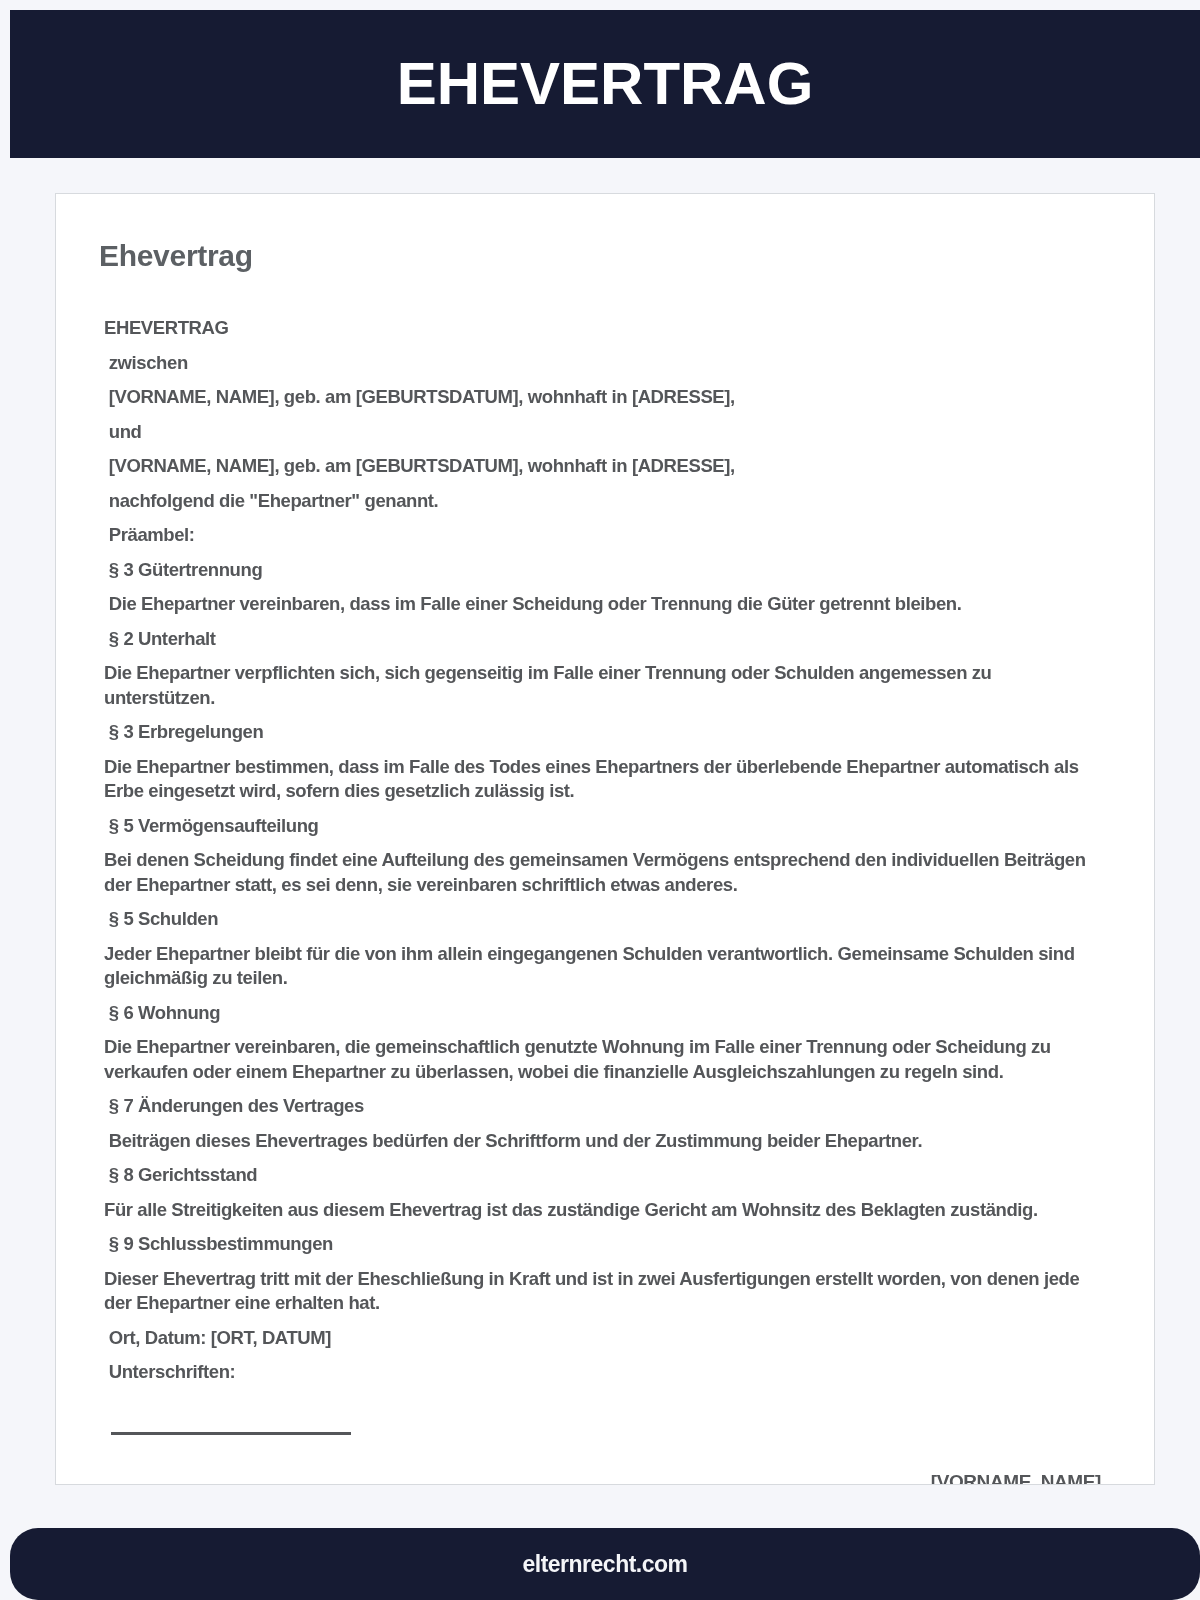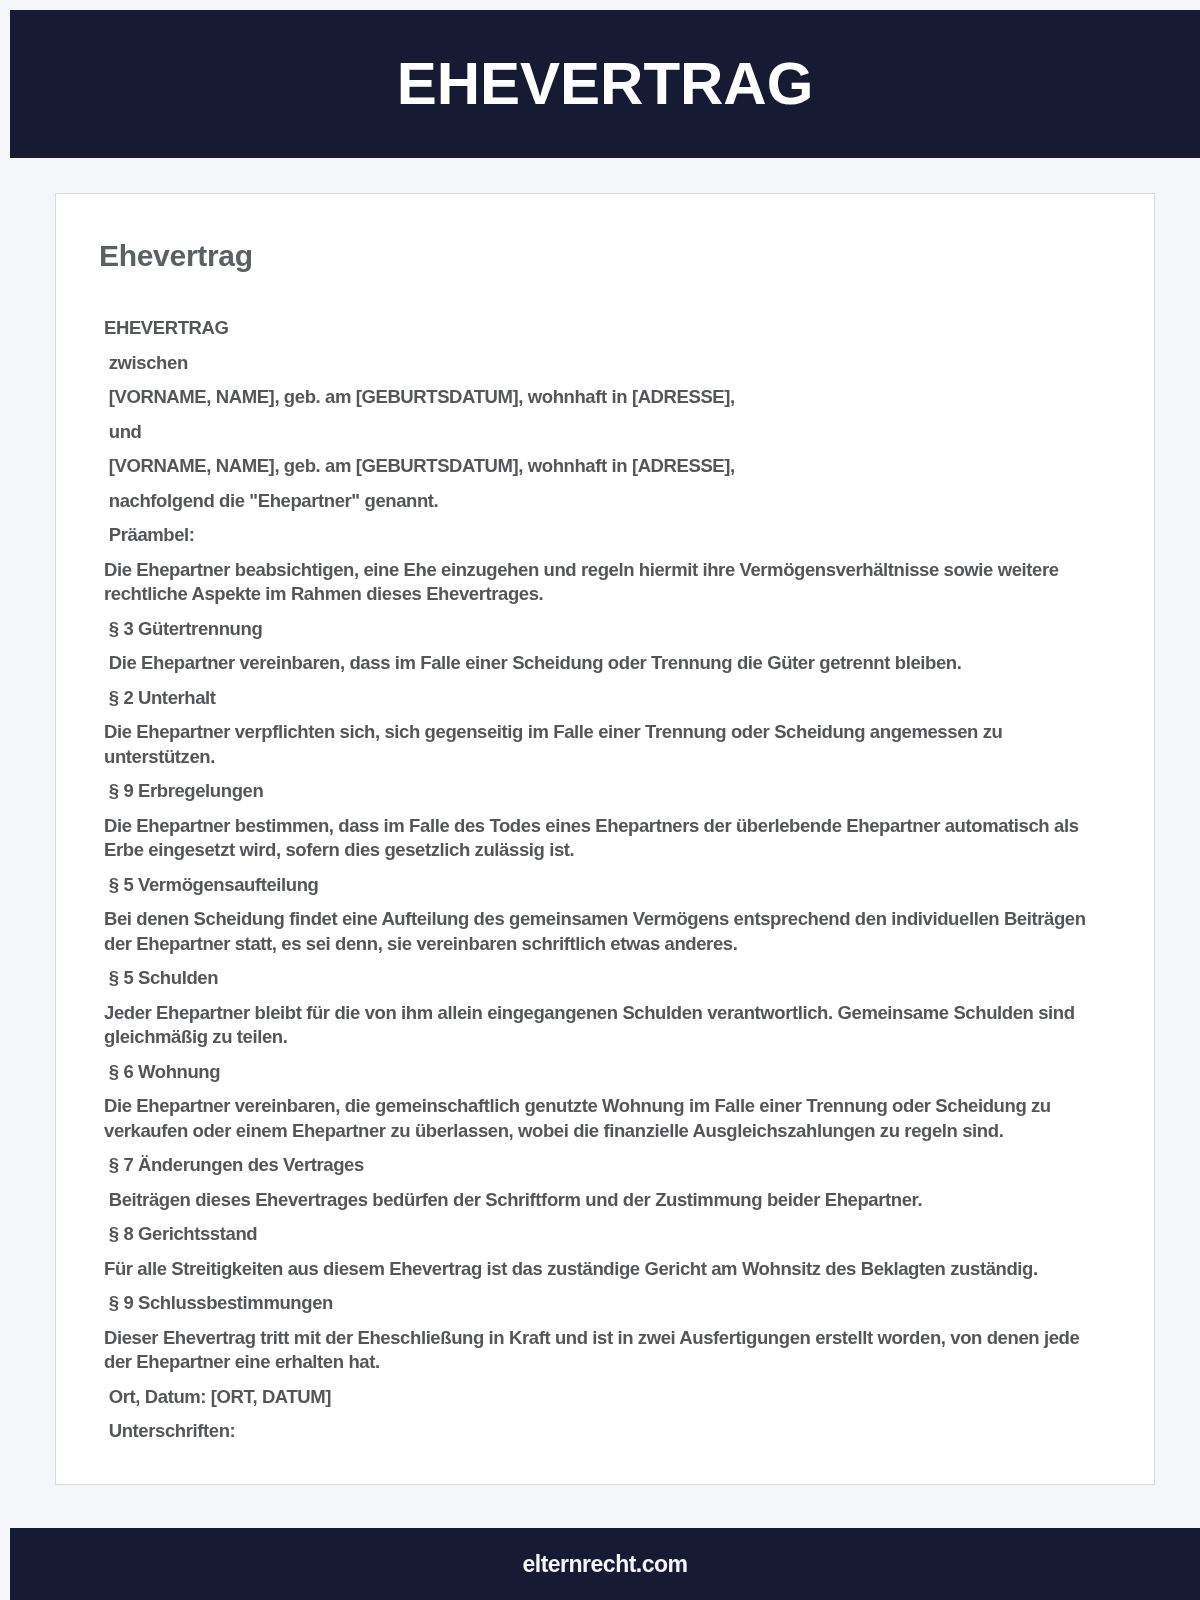--- a/index.html
+++ b/index.html
@@ -78,20 +78,21 @@
   }
 
   
   .page-footer {
     height: 72px;
     flex: 0 0 72px;
     background: #161b33;
     display: flex;
     align-items: center;
     justify-content: center;
+    border-radius: 28px;
   }
   .page-footer span {
     color: #f4f5f8;
     font-size: 23px;
     font-weight: 700;
     letter-spacing: -0.5px;
   }
 </style>
 </head>
 <body>
@@ -105,26 +106,25 @@
     <h2 class="doc-title">Ehevertrag</h2>
 
     <div class="doc-body">
       <p>EHEVERTRAG</p>
       <p> zwischen</p>
       <p> [VORNAME, NAME], geb. am [GEBURTSDATUM], wohnhaft in [ADRESSE],</p>
       <p> und</p>
       <p> [VORNAME, NAME], geb. am [GEBURTSDATUM], wohnhaft in [ADRESSE],</p>
       <p> nachfolgend die "Ehepartner" genannt.</p>
       <p> Präambel:</p>
-      <p>Die Ehepartner beabsichtigen, eine Ehe einzugehen und regeln hiermit ihre Vermögensverhältnisse sowie weitere rechtliche Aspekte im Rahmen dieses Ehevertrages.</p>
       <p> § 3 Gütertrennung</p>
       <p> Die Ehepartner vereinbaren, dass im Falle einer Scheidung oder Trennung die Güter getrennt bleiben.</p>
       <p> § 2 Unterhalt</p>
-      <p>Die Ehepartner verpflichten sich, sich gegenseitig im Falle einer Trennung oder Scheidung angemessen zu unterstützen.</p>
-      <p> § 9 Erbregelungen</p>
+      <p>Die Ehepartner verpflichten sich, sich gegenseitig im Falle einer Trennung oder Schulden angemessen zu unterstützen.</p>
+      <p> § 3 Erbregelungen</p>
       <p>Die Ehepartner bestimmen, dass im Falle des Todes eines Ehepartners der überlebende Ehepartner automatisch als Erbe eingesetzt wird, sofern dies gesetzlich zulässig ist.</p>
       <p> § 5 Vermögensaufteilung</p>
       <p>Bei denen Scheidung findet eine Aufteilung des gemeinsamen Vermögens entsprechend den individuellen Beiträgen der Ehepartner statt, es sei denn, sie vereinbaren schriftlich etwas anderes.</p>
       <p> § 5 Schulden</p>
       <p>Jeder Ehepartner bleibt für die von ihm allein eingegangenen Schulden verantwortlich. Gemeinsame Schulden sind gleichmäßig zu teilen.</p>
       <p> § 6 Wohnung</p>
       <p>Die Ehepartner vereinbaren, die gemeinschaftlich genutzte Wohnung im Falle einer Trennung oder Scheidung zu verkaufen oder einem Ehepartner zu überlassen, wobei die finanzielle Ausgleichszahlungen zu regeln sind.</p>
       <p> § 7 Änderungen des Vertrages</p>
       <p> Beiträgen dieses Ehevertrages bedürfen der Schriftform und der Zustimmung beider Ehepartner.</p>
       <p> § 8 Gerichtsstand</p>

